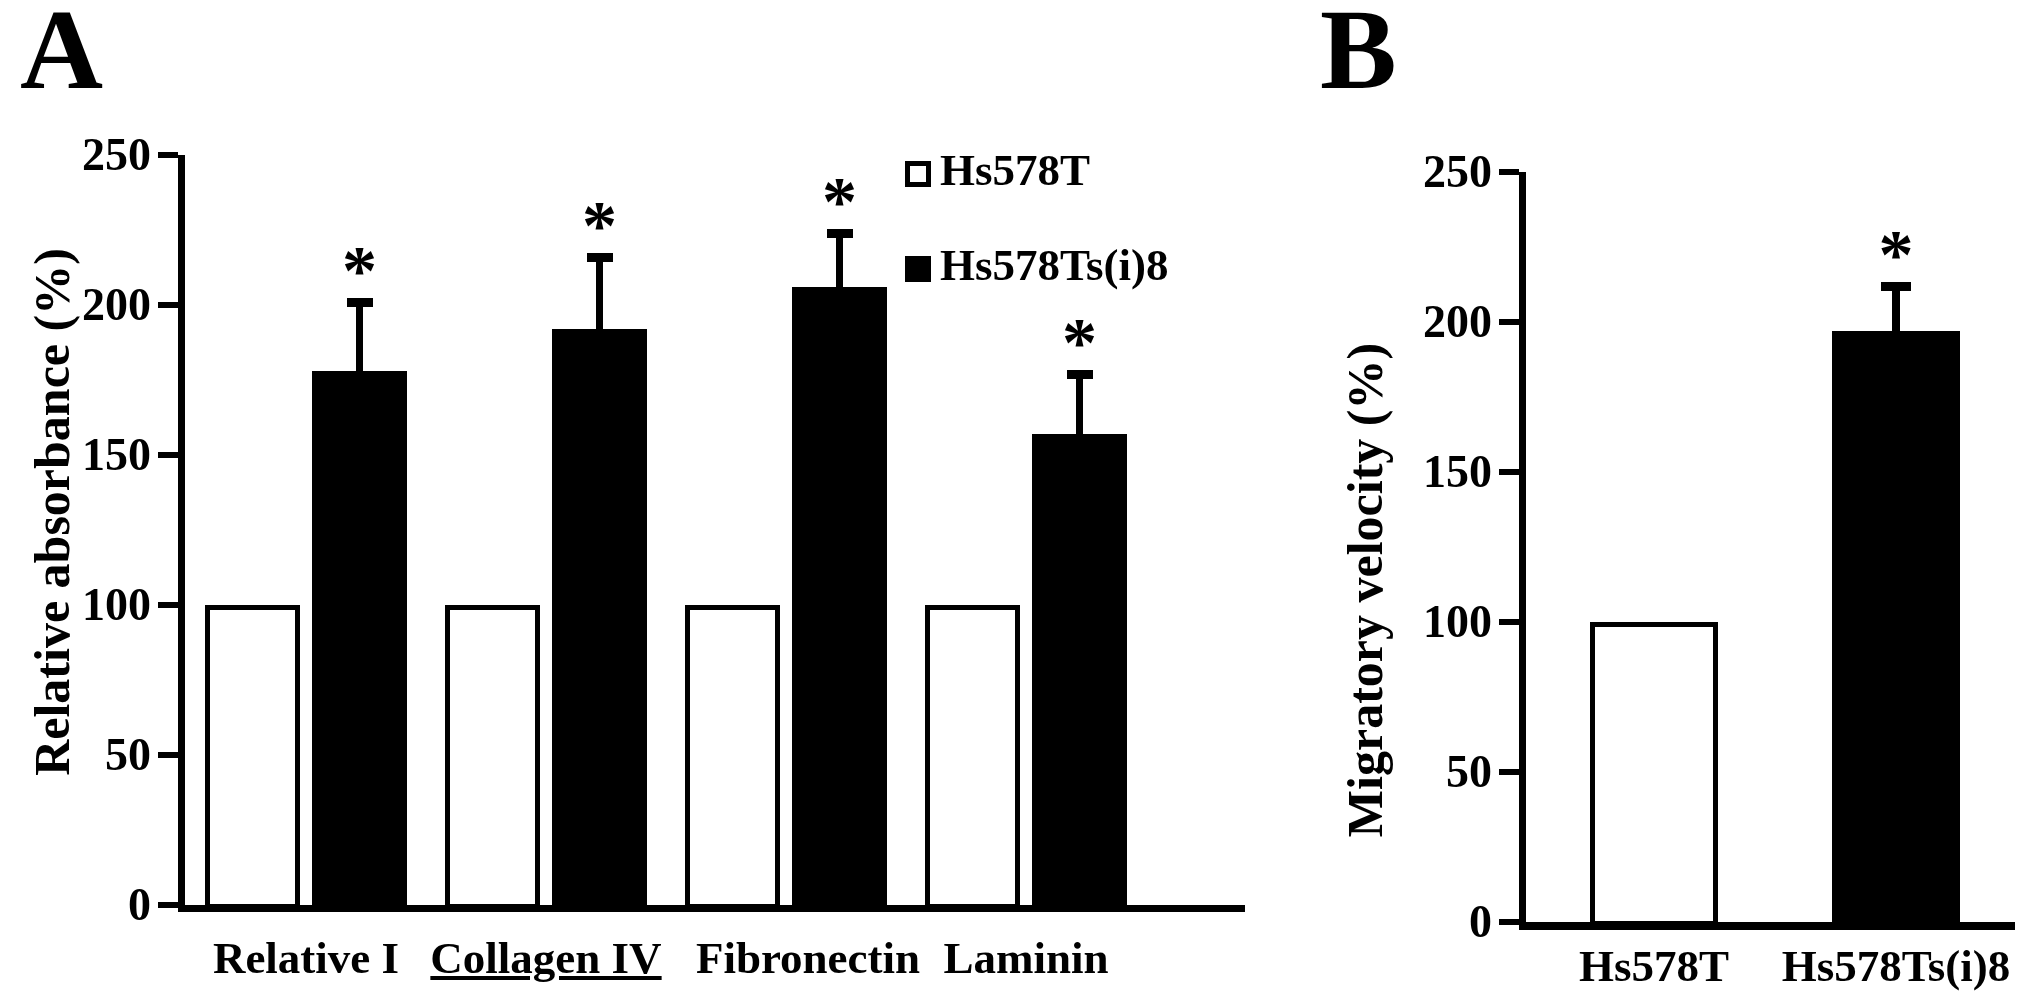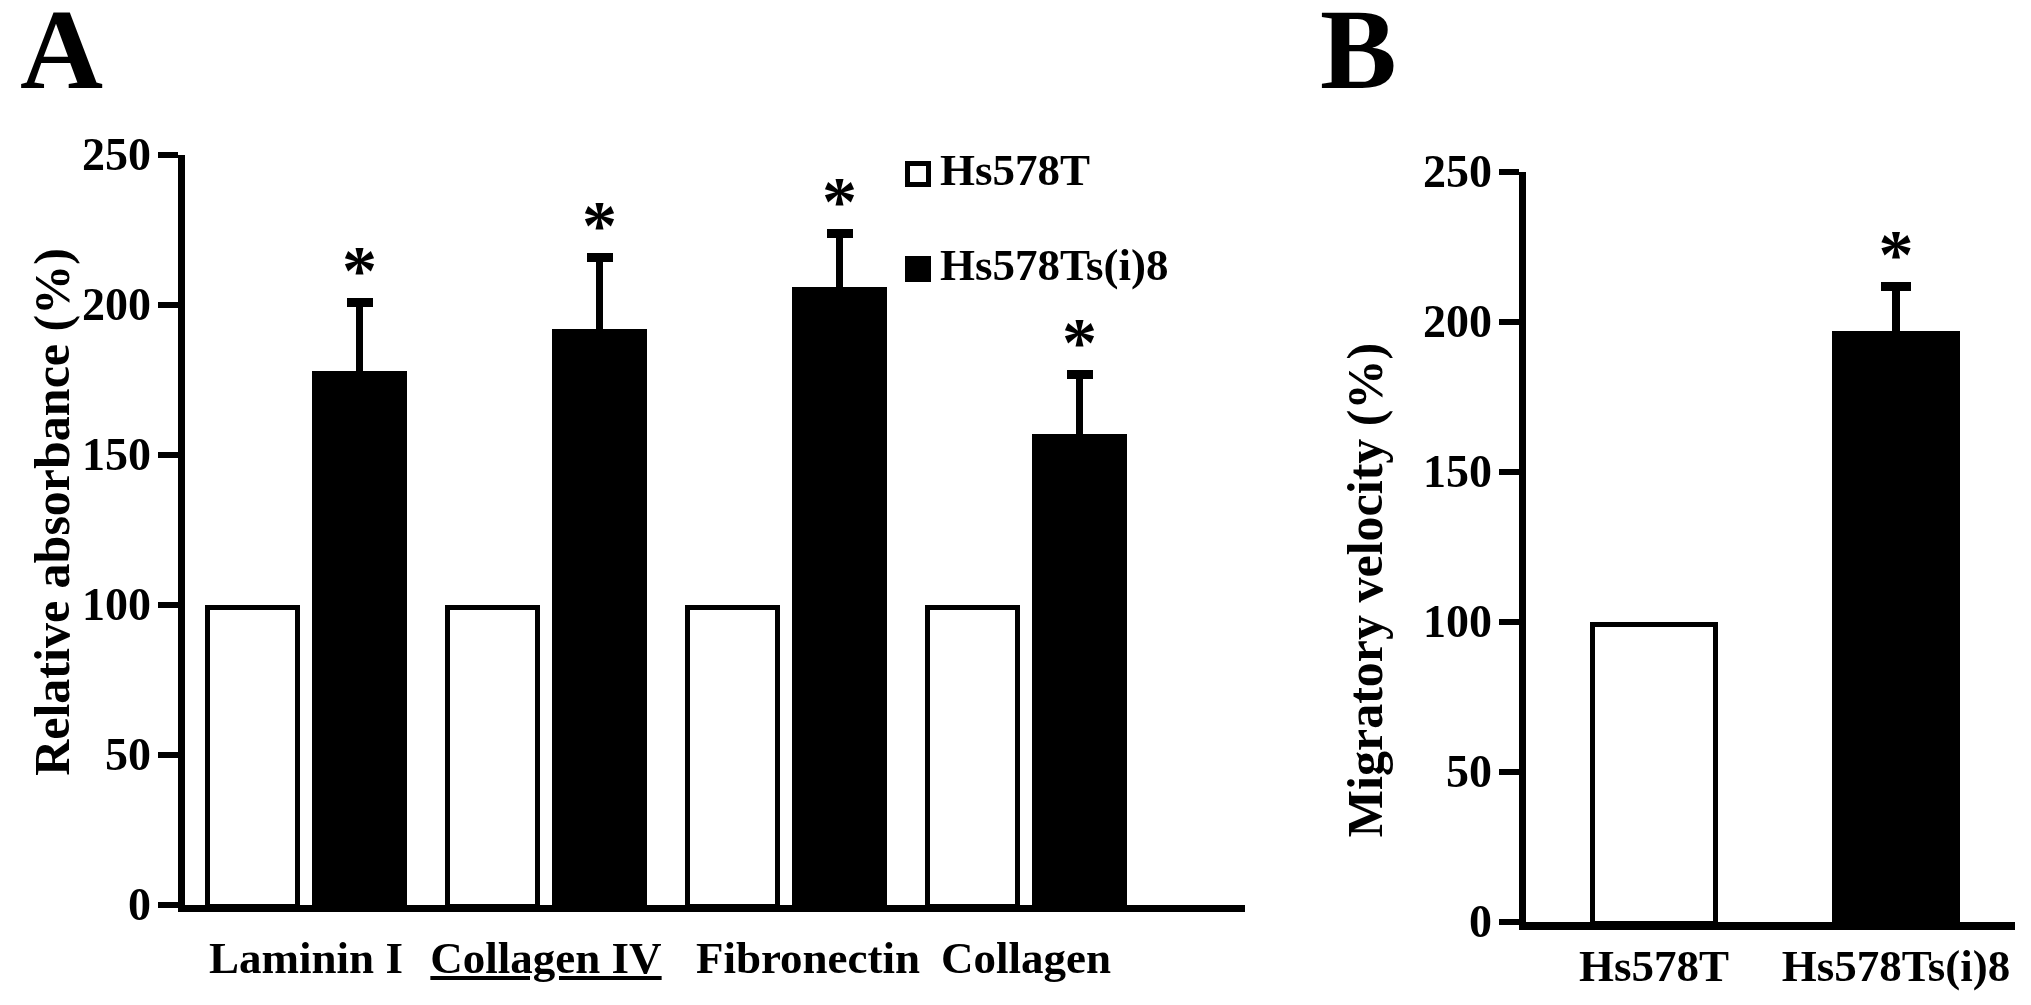--- a/index.html
+++ b/index.html
@@ -61,39 +61,39 @@
       <div class="tick-label" style="left: -79px; top: 455px; width: 230px;">150</div>
       <div class="line" style="left: 158px; top: 302px; width: 20px; height: 6px;"></div>
       <div class="tick-label" style="left: -79px; top: 305px; width: 230px;">200</div>
       <div class="line" style="left: 158px; top: 152px; width: 20px; height: 6px;"></div>
       <div class="tick-label" style="left: -79px; top: 155px; width: 230px;">250</div>
       <div class="bar white" style="left: 205px; top: 605px; width: 95px; height: 304px;"></div>
       <div class="bar black" style="left: 312px; top: 371px; width: 95px; height: 538px;"></div>
       <div class="err-stem" style="left: 356px; top: 302px; width: 7px; height: 69px;"></div>
       <div class="err-cap" style="left: 346.5px; top: 298px; width: 26px; height: 9px;"></div>
       <div class="asterisk" style="left: 312px; top: 236px; width: 95px;">*</div>
-      <div class="cat-label" style="left: 106px; top: 936px; width: 400px;">Laminin I</div>
+      <div class="cat-label" style="left: 106px; top: 936px; width: 400px;">Relative I</div>
       <div class="bar white" style="left: 445px; top: 605px; width: 95px; height: 304px;"></div>
       <div class="bar black" style="left: 552px; top: 329px; width: 95px; height: 580px;"></div>
       <div class="err-stem" style="left: 596px; top: 257px; width: 7px; height: 72px;"></div>
       <div class="err-cap" style="left: 586.5px; top: 253px; width: 26px; height: 9px;"></div>
       <div class="asterisk" style="left: 552px; top: 191px; width: 95px;">*</div>
       <div class="cat-label" style="left: 346px; top: 936px; width: 400px; text-decoration: underline;">Collagen IV</div>
       <div class="bar white" style="left: 685px; top: 605px; width: 95px; height: 304px;"></div>
       <div class="bar black" style="left: 792px; top: 287px; width: 95px; height: 622px;"></div>
       <div class="err-stem" style="left: 836px; top: 233px; width: 7px; height: 54px;"></div>
       <div class="err-cap" style="left: 826.5px; top: 229px; width: 26px; height: 9px;"></div>
       <div class="asterisk" style="left: 792px; top: 167px; width: 95px;">*</div>
       <div class="cat-label" style="left: 608px; top: 936px; width: 400px;">Fibronectin</div>
       <div class="bar white" style="left: 925px; top: 605px; width: 95px; height: 304px;"></div>
       <div class="bar black" style="left: 1032px; top: 434px; width: 95px; height: 475px;"></div>
       <div class="err-stem" style="left: 1076px; top: 374px; width: 7px; height: 60px;"></div>
       <div class="err-cap" style="left: 1066.5px; top: 370px; width: 26px; height: 9px;"></div>
       <div class="asterisk" style="left: 1032px; top: 308px; width: 95px;">*</div>
-      <div class="cat-label" style="left: 826px; top: 936px; width: 400px;">Collagen</div>
+      <div class="cat-label" style="left: 826px; top: 936px; width: 400px;">Laminin</div>
       <div class="legend" style="left: 905px; top: 148px;">
         <div class="legend-item">
           <div class="legend-swatch white"></div>
           <div class="legend-label">Hs578T</div>
         </div>
         <div class="legend-item">
           <div class="legend-swatch black"></div>
           <div class="legend-label">Hs578Ts(i)8</div>
         </div>
       </div>

